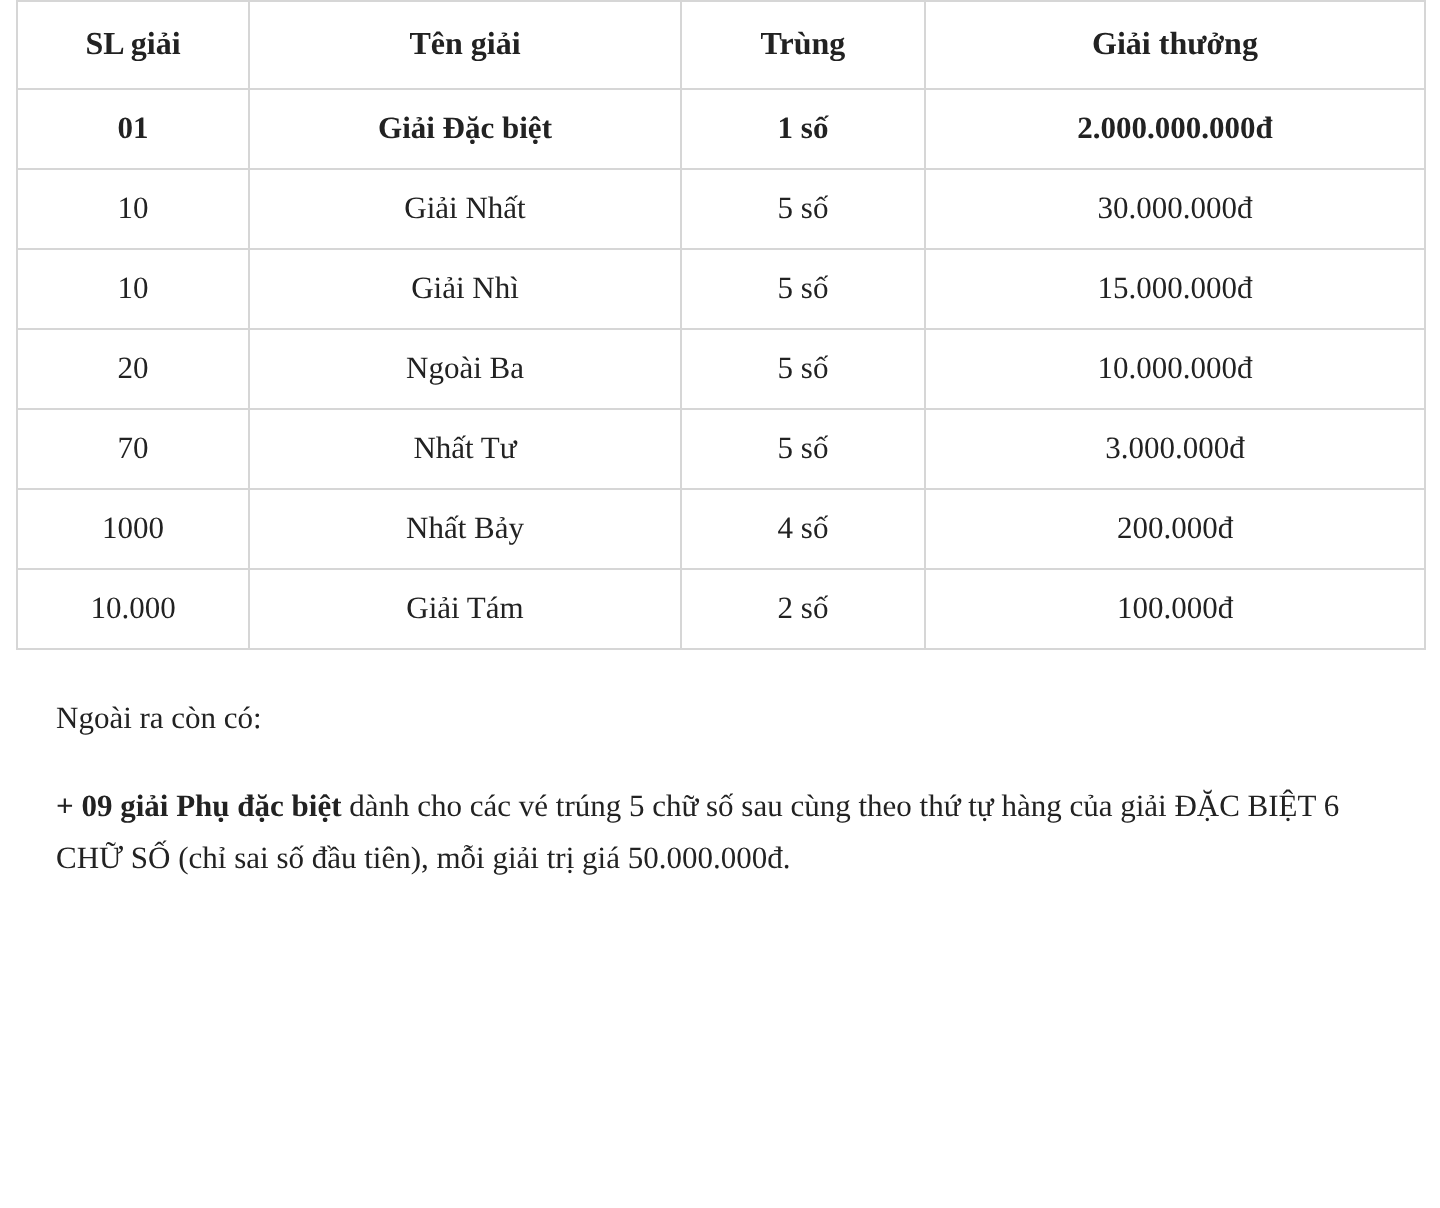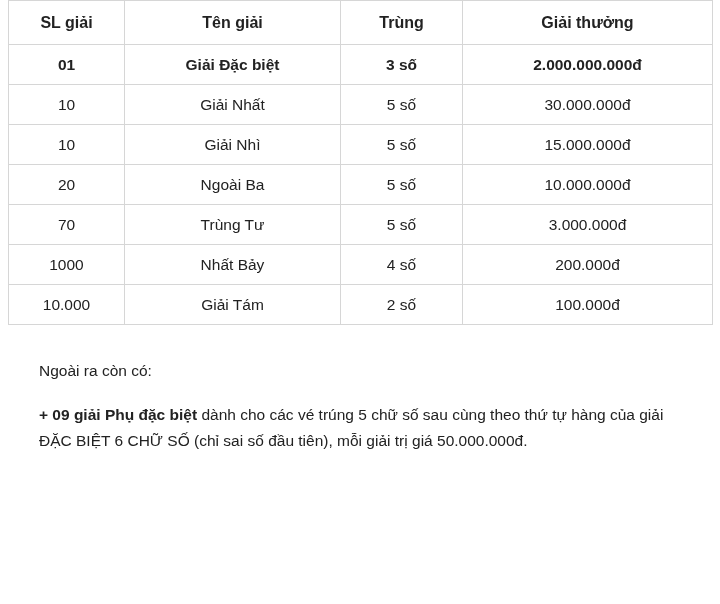--- a/index.html
+++ b/index.html
@@ -10,20 +10,21 @@
     height: 604px;
     background: #ffffff;
     font-family: "Liberation Sans", sans-serif;
     color: #1a1a1a;
   }
   .page {
     width: 720px;
     height: 604px;
     padding: 0;
     position: relative;
+    font-family: Liberation Serif, serif;
   }
   table.prize-table {
     width: 704px;
     margin: 0 8px;
     border-collapse: collapse;
     table-layout: fixed;
   }
   table.prize-table th,
   table.prize-table td {
     border: 1px solid #d6d6d6;
@@ -41,21 +42,21 @@
   }
   tr.special-row td {
     font-weight: bold;
   }
   col.c1 { width: 116px; }
   col.c2 { width: 216px; }
   col.c3 { width: 122px; }
   col.c4 { width: 250px; }
 
   .notes {
-    margin: 11px;
+    margin: 0;
     padding: 22px 14px 0 28px;
   }
   .note-line {
     font-size: 15.5px;
     line-height: 26px;
     color: #222222;
     margin: 0 0 14px 0;
   }
   .note-line.first { margin-bottom: 18px; }
   .note-line b { font-weight: bold; text-align: center; }
@@ -77,21 +78,21 @@
         <th>SL giải</th>
         <th>Tên giải</th>
         <th>Trùng</th>
         <th>Giải thưởng</th>
       </tr>
     </thead>
     <tbody>
       <tr class="special-row">
         <td>01</td>
         <td>Giải Đặc biệt</td>
-        <td>3 số</td>
+        <td>1 số</td>
         <td>2.000.000.000đ</td>
       </tr>
       <tr>
         <td>10</td>
         <td>Giải Nhất</td>
         <td>5 số</td>
         <td>30.000.000đ</td>
       </tr>
       <tr>
         <td>10</td>
@@ -100,21 +101,21 @@
         <td>15.000.000đ</td>
       </tr>
       <tr>
         <td>20</td>
         <td>Ngoài Ba</td>
         <td>5 số</td>
         <td>10.000.000đ</td>
       </tr>
       <tr>
         <td>70</td>
-        <td>Trùng Tư</td>
+        <td>Nhất Tư</td>
         <td>5 số</td>
         <td>3.000.000đ</td>
       </tr>
       <tr>
         <td>1000</td>
         <td>Nhất Bảy</td>
         <td>4 số</td>
         <td>200.000đ</td>
       </tr>
       <tr>

